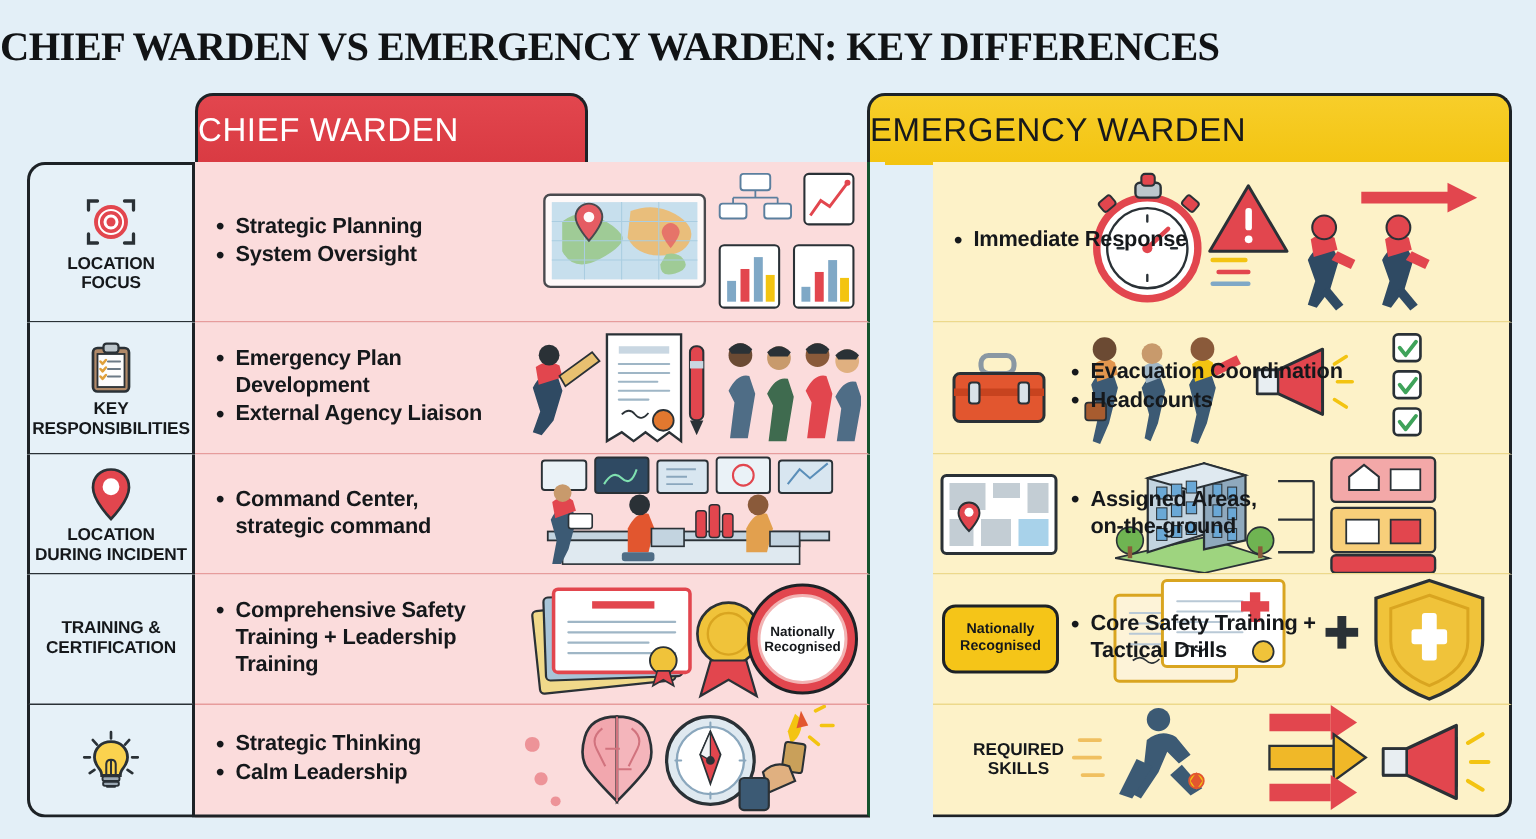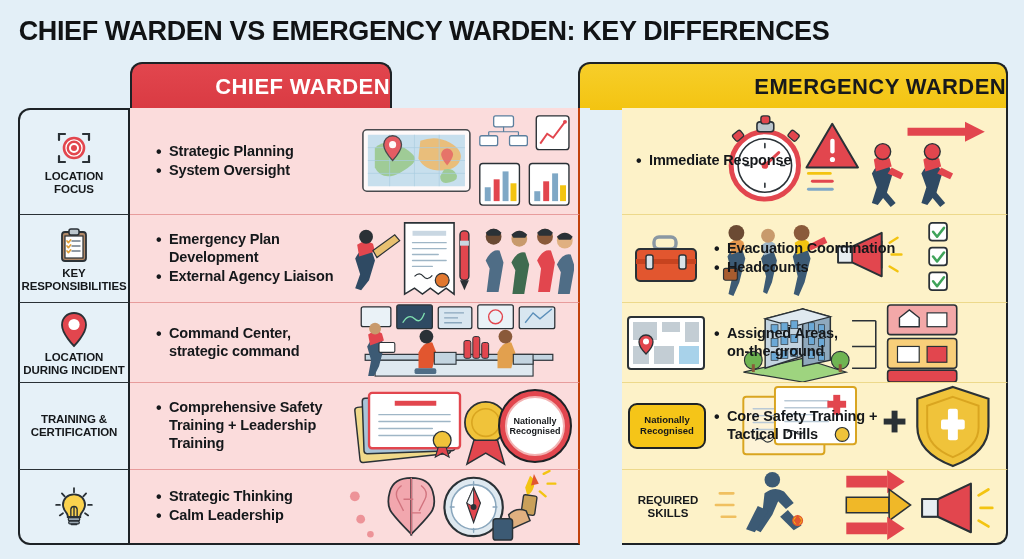--- a/index.html
+++ b/index.html
@@ -21,43 +21,42 @@
     height: 559px;
     background: #e3eff7;
   }
 
   
   .title {
     position: absolute;
     top: 16px;
     left: 0;
     width: 848px;
-    text-align: center;
     font-size: 27px;
     font-weight: bold;
     letter-spacing: -0.4px;
     color: #111315;
-    font-family: Liberation Sans, sans-serif;
+    font-family: Liberation Serif, serif;
     white-space: nowrap;
   }
 
   
   .col-header {
     position: absolute;
     height: 48px;
     top: 62px;
     border-radius: 12px 12px 0 0;
     border: 2px solid #1d2226;
     border-bottom: none;
     box-sizing: border-box;
     display: flex;
     align-items: center;
-    justify-content: flex-end;
+    justify-content: flex-start;
     font-size: 22px;
-    font-weight: bold;
+    font-weight: normal;
     letter-spacing: 0.4px;
   }
   .col-header.chief {
     left: 130px;
     width: 262px;
     background: linear-gradient(180deg, #e2464e 0%, #d93a42 100%);
     color: #ffffff;
   }
   .col-header.emergency {
     left: 578px;
@@ -119,26 +118,26 @@
     line-height: 1.12;
     letter-spacing: -0.1px;
   }
 
   
   .cell-chief {
     width: 450px;
     flex: 0 0 450px;
     background: #fbdcdc;
     box-sizing: border-box;
-    border-right: 2px solid #c2410c;
+    border-right: 2px solid #14532d;
     border-bottom: 1.5px solid #e79c9c;
     position: relative;
     display: flex;
     align-items: center;
-    padding-left: 26px;
+    padding-left: 14px;
   }
   .row.r0 .cell-chief { border-top: none; }
   .row.r4 .cell-chief { border-bottom: 2px solid #1d2226; border-radius: 0 0 0 0; }
 
   
   .cell-emerg {
     flex: 1 1 auto;
     background: #fdf2c8;
     box-sizing: border-box;
     border-right: 2px solid #1d2226;
@@ -840,21 +839,21 @@
               <rect x="180" y="26" width="14" height="20" rx="2" transform="rotate(8 187 36)" fill="#c9a05a" stroke="#2a3136" stroke-width="1.4"></rect>
               <path d="M166 46q8-8 18-4l4 10-18 8z" fill="#e0b080" stroke="#2a3136" stroke-width="1.5"></path>
               <rect x="150" y="50" width="20" height="22" rx="3" fill="#3c5a74" stroke="#2a3136" stroke-width="1.5"></rect>
             </g>
           </svg>
         </div>
       </div>
 
       <div class="gutter"></div>
 
-      <div class="cell-emerg" style="padding-left:4px;">
+      <div class="cell-emerg" style="padding-left:15px;">
         <div class="inline-label">
           <span>REQUIRED</span><br>
           <span>SKILLS</span>
         </div>
         <div class="art">
           <svg viewBox="0 0 290 75">
             <g stroke="#f0c060" stroke-width="2.6" stroke-linecap="round">
               <path d="M4 24h14M0 36h18M6 48h14"></path>
             </g>
             <g fill="#3c5a74">

